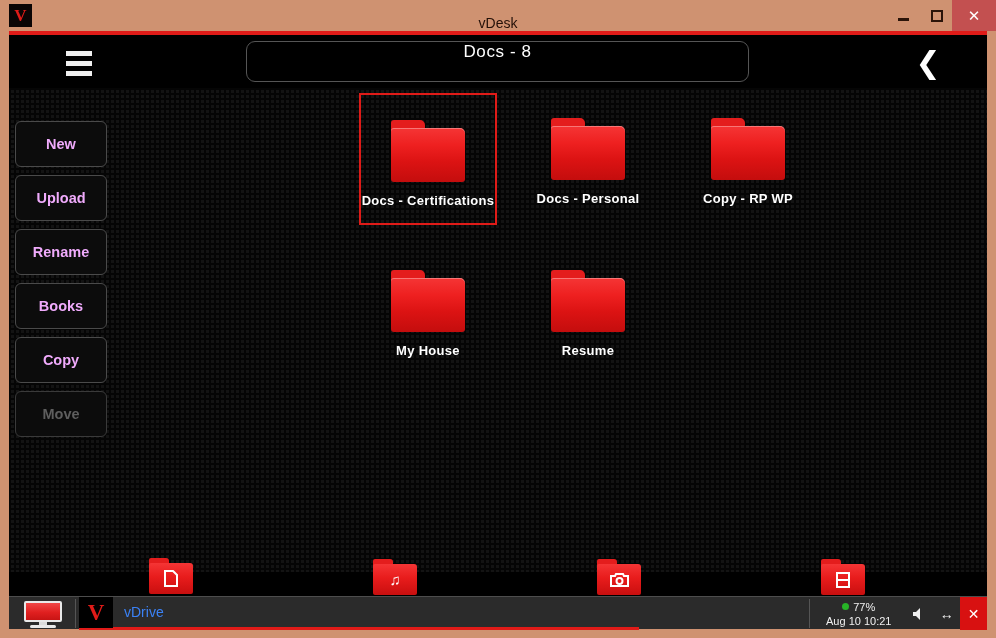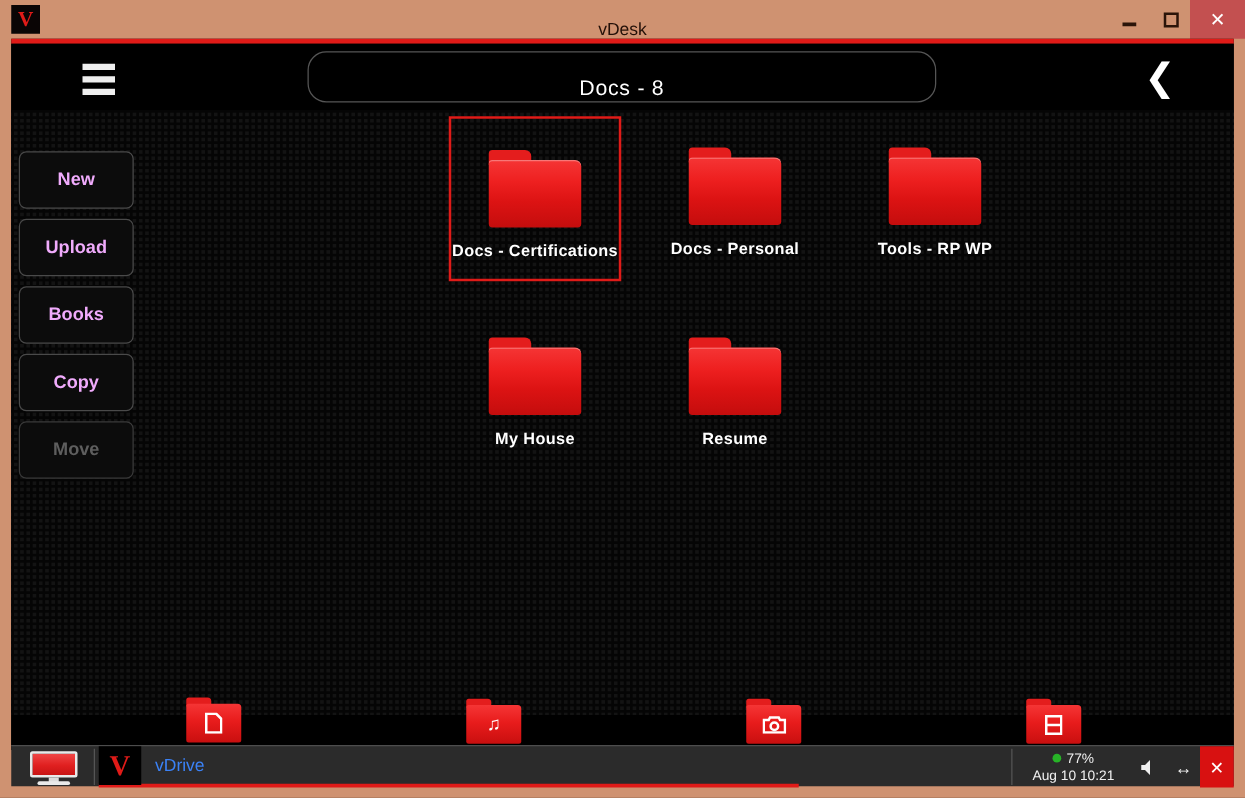--- a/index.html
+++ b/index.html
@@ -79,23 +79,23 @@
     display: flex; flex-direction: column;
     justify-content: center; align-items: center; gap: 5px;
   }
   #menu-button i {
     display: block; width: 26px; height: 5px; background: #efefef;
     font-style: normal;
   }
   #path-box {
     position: absolute; left: 237px; top: 6px;
     width: 503px; height: 41px;
-    border: 1px solid #555; border-radius: 15px;
+    border: 1px solid #555; border-radius: 9px;
     background: #000;
-    display: flex; align-items: flex-end; justify-content: center;
+    display: flex; align-items: flex-start; justify-content: center;
   }
   #path-label {
     color: #fff; font-size: 17px; letter-spacing: .6px;
   }
   #back-button {
     position: absolute; left: 895px; top: 8px;
     width: 48px; height: 38px;
     display: flex; align-items: center; justify-content: center;
     color: #fff; font-size: 30px; font-weight: bold;
     font-family: "DejaVu Sans", sans-serif;
@@ -312,20 +312,23 @@
     <div id="app-body">
 
       <div id="sidebar">
         <div class="side-btn">
           <span>New</span>
         </div>
         <div class="side-btn">
           <span>Upload</span>
         </div>
         <div class="side-btn">
+          <span>Rename</span>
+        </div>
+        <div class="side-btn">
           <span>Books</span>
         </div>
         <div class="side-btn">
           <span>Copy</span>
         </div>
         <div class="side-btn disabled">
           <span>Move</span>
         </div>
       </div>
 
@@ -346,21 +349,21 @@
               <div class="body"></div>
             </div>
           <div class="file-label">Docs - Personal</div>
         </div>
 
         <div class="file-item" style="left:540px; top:5px;">
           <div class="folder-ico">
               <div class="tab"></div>
               <div class="body"></div>
             </div>
-          <div class="file-label">Tools - RP WP</div>
+          <div class="file-label">Copy - RP WP</div>
         </div>
 
 
         <div class="file-item" style="left:220px; top:157px;">
           <div class="folder-ico">
               <div class="tab"></div>
               <div class="body"></div>
             </div>
           <div class="file-label">My House</div>
         </div>

